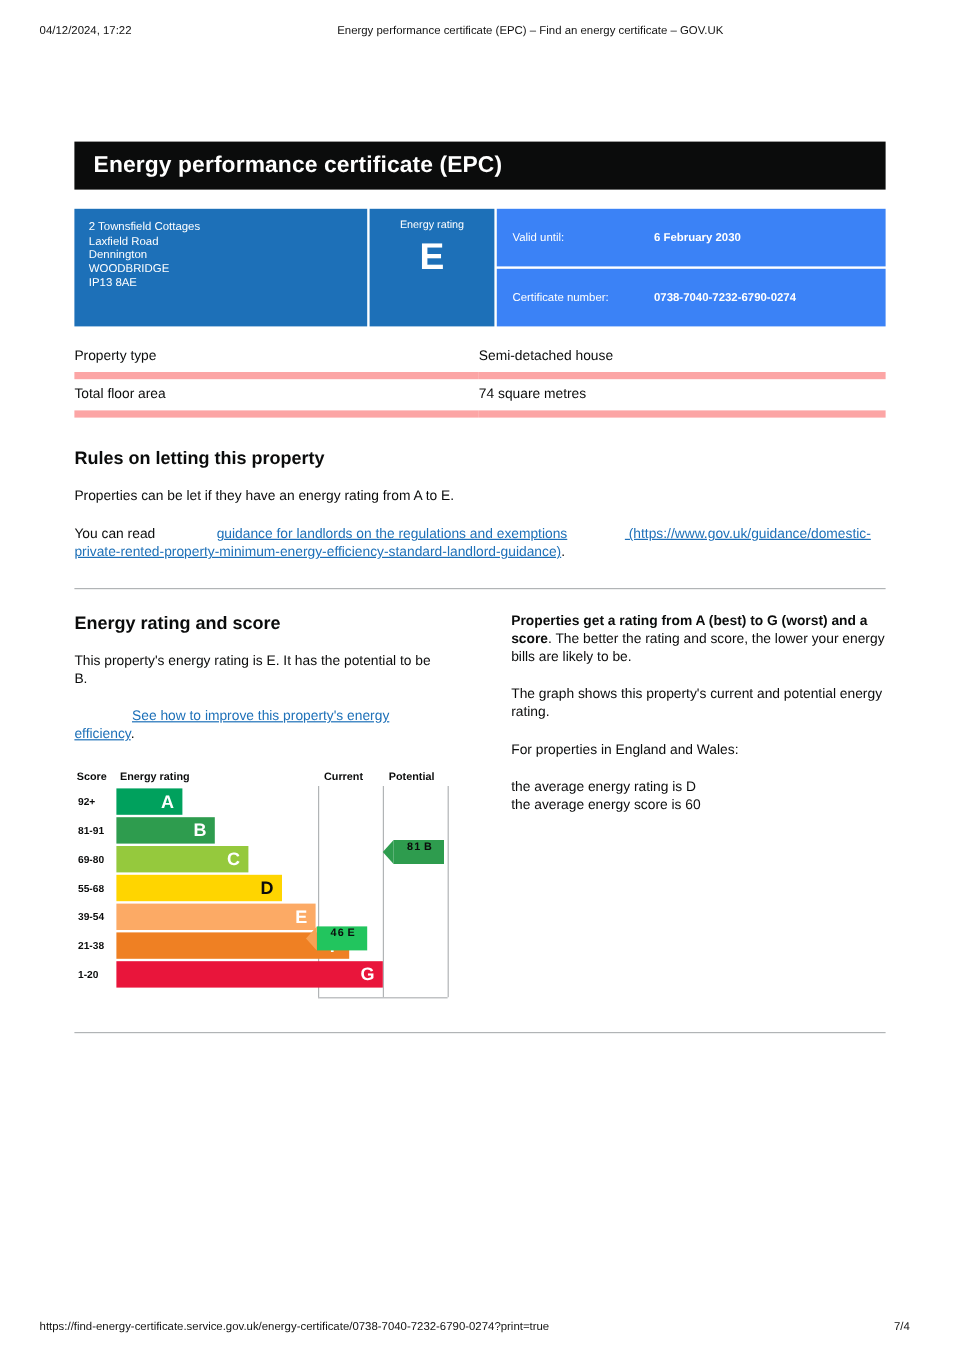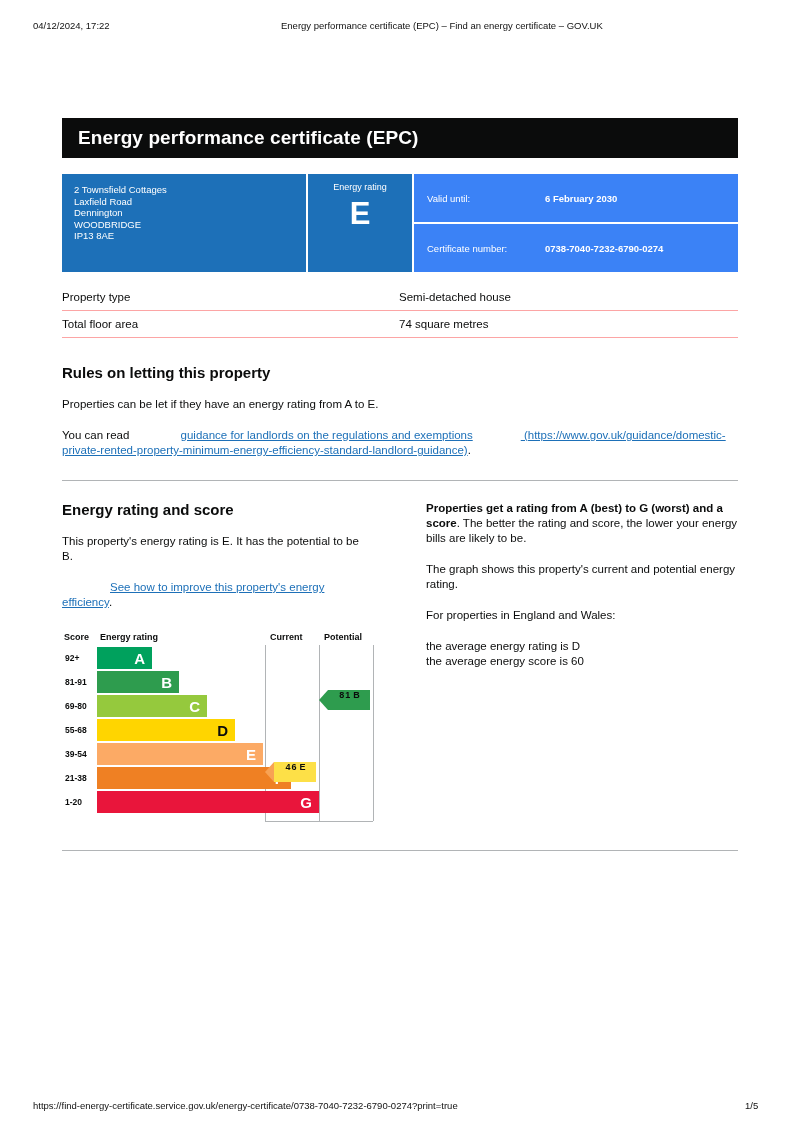--- a/index.html
+++ b/index.html
@@ -148,21 +148,21 @@
   }
 
   
   .prop-table {
     width: 676px;
     margin-top: 12px;
     border-collapse: collapse;
     font-size: 11.5px;
   }
   .prop-table td {
-    border-bottom: 1px solid #fca5a5;
+    border-bottom: 6px solid #fca5a5;
     padding: 7px 0 7px 0;
     vertical-align: top;
   }
   .prop-table td.key { width: 337px; }
 
   
   h2.section {
     font-size: 15px;
     font-weight: bold;
     margin: 26px 0 0 0;
@@ -299,24 +299,24 @@
     left: -9px;
     top: 0;
     width: 0;
     height: 0;
     border-top: 10px solid transparent;
     border-bottom: 10px solid transparent;
   }
   .g-marker .mk-text { padding-left: 2px; letter-spacing: 1px; }
 
   .marker-current {
-    left: 212px;
+    left: 202px;
     top: 130px;
     width: 42px;
-    background: #fde047;
+    background: #22c55e;
   }
   .marker-current .mk-arrow { border-right: 9px solid #f8a254; }
 
   .marker-potential {
     left: 266px;
     top: 58px;
     width: 42px;
     background: #2e9c4e;
   }
   .marker-potential .mk-arrow { border-right: 9px solid #2e9c4e; }
@@ -464,14 +464,14 @@
       <p class="tight">the average energy rating is D</p>
       <p>the average energy score is 60</p>
     </div>
   </div>
 
   <hr class="bottom-rule">
 </div>
 
 <div class="print-footer">
   <span class="pf-url">https://find-energy-certificate.service.gov.uk/energy-certificate/0738-7040-7232-6790-0274?print=true</span>
-  <span class="pf-page">1/5</span>
+  <span class="pf-page">7/4</span>
 </div>
 
 </body></html>

